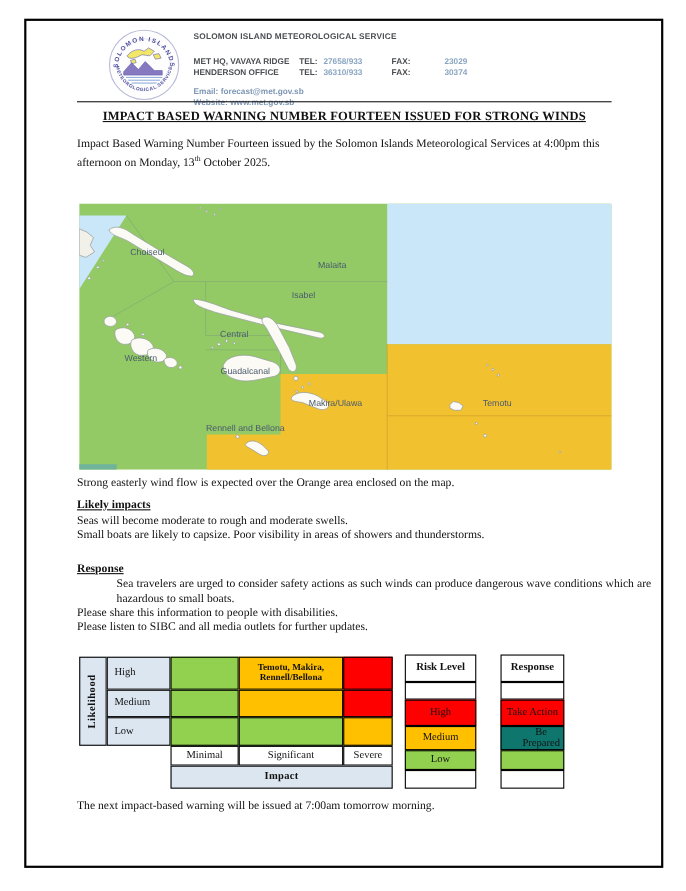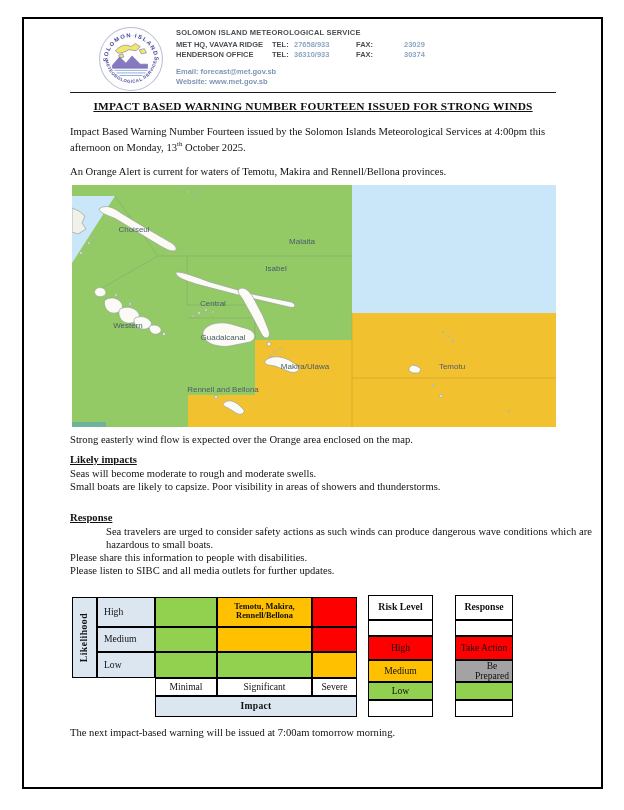--- a/index.html
+++ b/index.html
@@ -4,21 +4,21 @@
 <style>
   html,body{margin:0;padding:0;background:#fff;}
   #page{position:relative;width:624px;height:810px;background:#fff;overflow:hidden;
         font-family:"Liberation Serif","DejaVu Serif",serif;color:#111;}
   #page-border{position:absolute;left:22px;top:17px;width:577px;height:768px;
         border:2px solid #000;}
   
   .header-row{position:absolute;left:98px;top:26px;display:flex;gap:12px;}
   .contact{font-family:"Liberation Sans","DejaVu Sans",sans-serif;font-size:7.5px;
            font-weight:bold;color:#4a4e52;line-height:10px;padding-top:2px;}
-  .contact .org{letter-spacing:.2px;margin-bottom:2px;}
+  .contact .org{letter-spacing:.2px;margin-bottom:13px;}
   .crow span{display:inline-block;}
   .c-label{width:96px;}
   .c-tl{width:22px;}
   .c-tn{width:62px;color:#8ba6c2;}
   .c-fl{width:48px;}
   .c-fn{color:#8ba6c2;}
   .c-mail{color:#7d96b5;margin-top:7px;}
   .c-web{color:#7d96b5;}
   .divider{position:absolute;left:70px;top:92px;width:486px;border-top:1.4px solid #1a1a1a;}
   
@@ -95,21 +95,20 @@
 
   <div class="divider"></div>
 
   <div class="title">IMPACT BASED WARNING NUMBER FOURTEEN ISSUED FOR STRONG WINDS</div>
 
   <div class="para" style="top:125px">
     <span>Impact Based Warning Number Fourteen issued by the Solomon Islands Meteorological Services</span>
     <span>at 4:00pm this afternoon on Monday, 13</span><sup>th</sup><span> October 2025.</span>
   </div>
 
-  <div class="para" style="top:165px">An Orange Alert is current for waters of Temotu, Makira and Rennell/Bellona provinces.</div>
 
   <svg class="map" viewBox="0 0 484 242">
     <rect id="zone-green" x="0" y="0" width="484" height="242" fill="#93ca65"></rect>
     <polygon id="sea-tl" points="0,11 43,11 0,78" fill="#c9e7f8"></polygon>
     <rect id="sea-r" x="280" y="0" width="204" height="128" fill="#c9e7f8"></rect>
     <polygon id="orange-zone" points="280,128 484,128 484,242 116,242 116,210 183,210 183,155 280,155" fill="#f2c12f"></polygon>
     <g stroke="#7d9c78" stroke-width="0.8" opacity="0.55" fill="none">
       <polyline points="43,11 86,71 30,103"></polyline>
       <line x1="86" y1="71" x2="280" y2="71"></line>
       <line x1="115" y1="71" x2="115" y2="120"></line>
@@ -214,19 +213,19 @@
     <div class="cell" style="background: rgb(255, 0, 0);">High</div>
     <div class="cell" style="background: rgb(255, 192, 0);">Medium</div>
     <div class="cell" style="background: rgb(146, 208, 80);">Low</div>
     <div class="cell"></div>
   </div>
 
   <div class="grid side resp">
     <div class="cell head">Response</div>
     <div class="cell"></div>
     <div class="cell" style="background: rgb(255, 0, 0);">Take Action</div>
-    <div class="cell" style="background: #a3a3a3; padding-left: 16px;">Be Prepared</div>
+    <div class="cell" style="background: #0f766e; padding-left: 16px;">Be Prepared</div>
     <div class="cell" style="background: rgb(146, 208, 80);"></div>
     <div class="cell"></div>
   </div>
 
   <div class="para" style="top:726px">The next impact-based warning will be issued at 7:00am tomorrow morning.</div>
 </div>
 
 </body></html>

